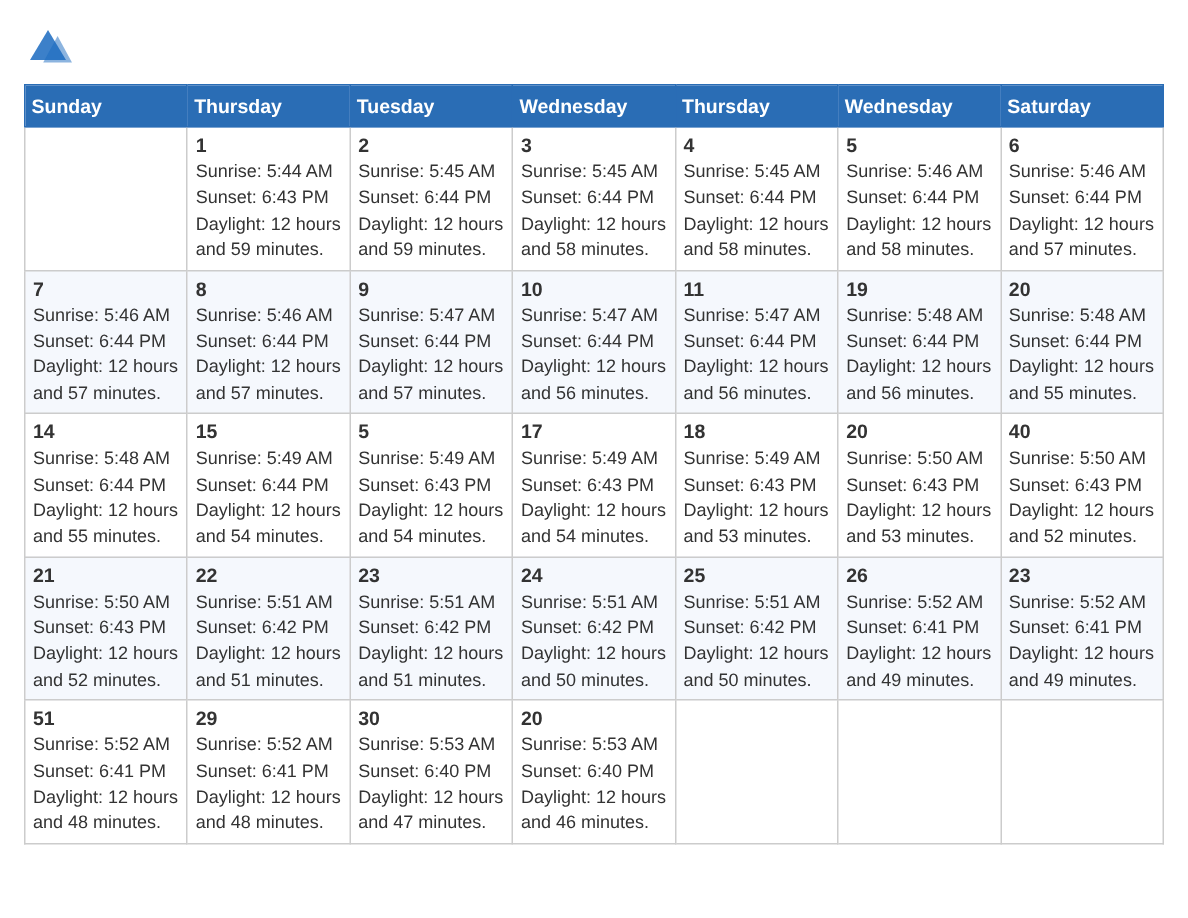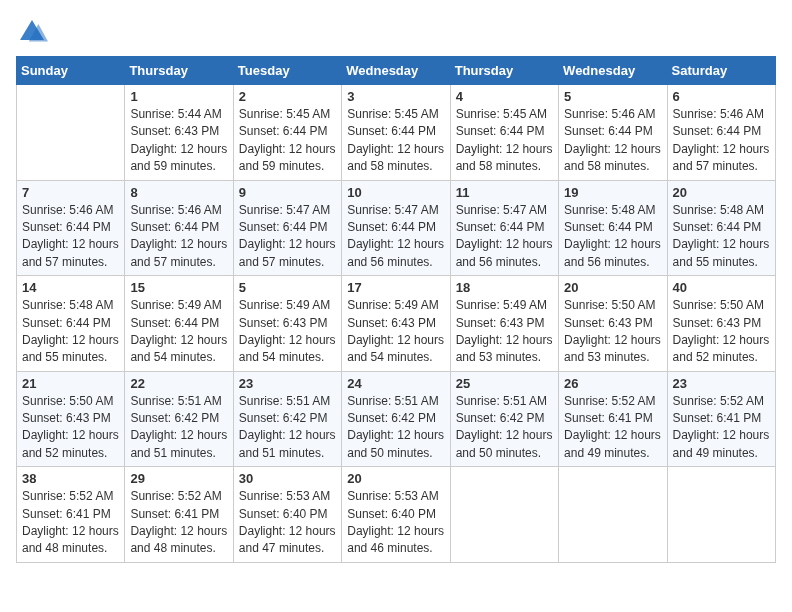--- a/index.html
+++ b/index.html
@@ -229,21 +229,21 @@
           <span class="day-number">26</span>
           <div class="day-info">Sunrise: 5:52 AM<br>Sunset: 6:41 PM<br>Daylight: 12 hours<br>and 49 minutes.</div>
         </td>
         <td>
           <span class="day-number">23</span>
           <div class="day-info">Sunrise: 5:52 AM<br>Sunset: 6:41 PM<br>Daylight: 12 hours<br>and 49 minutes.</div>
         </td>
       </tr>
       <tr>
         <td>
-          <span class="day-number">38</span>
+          <span class="day-number">51</span>
           <div class="day-info">Sunrise: 5:52 AM<br>Sunset: 6:41 PM<br>Daylight: 12 hours<br>and 48 minutes.</div>
         </td>
         <td>
           <span class="day-number">29</span>
           <div class="day-info">Sunrise: 5:52 AM<br>Sunset: 6:41 PM<br>Daylight: 12 hours<br>and 48 minutes.</div>
         </td>
         <td>
           <span class="day-number">30</span>
           <div class="day-info">Sunrise: 5:53 AM<br>Sunset: 6:40 PM<br>Daylight: 12 hours<br>and 47 minutes.</div>
         </td>

